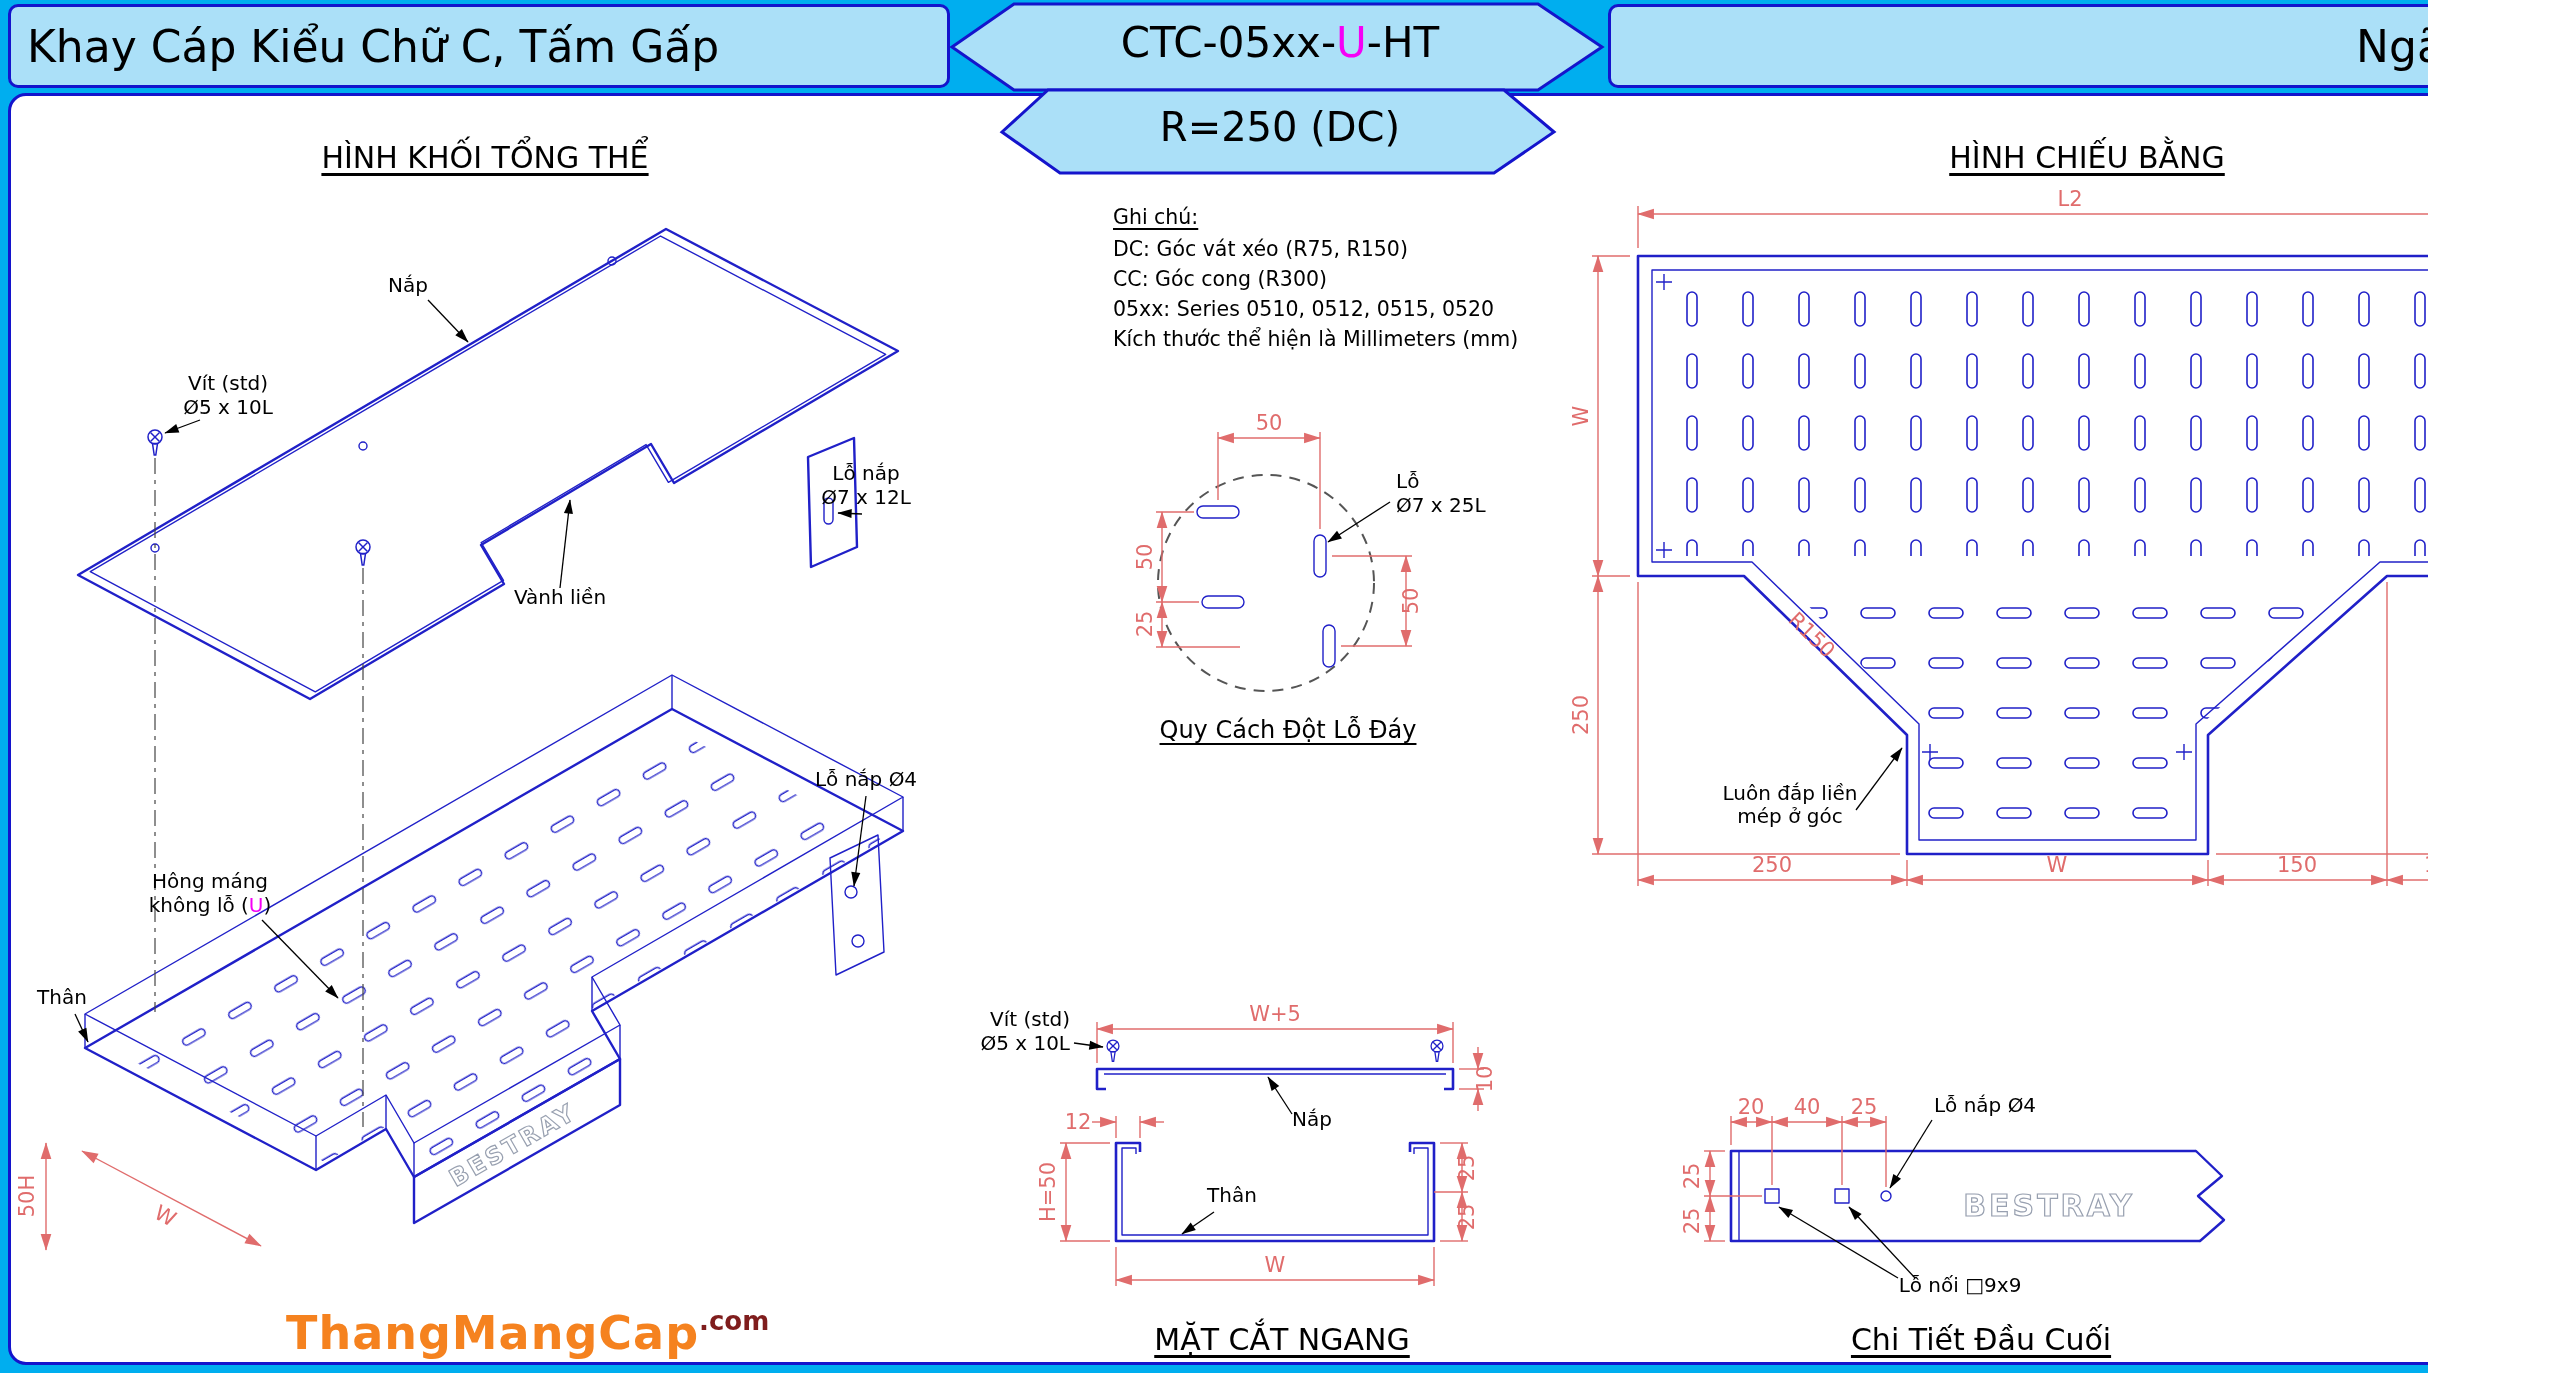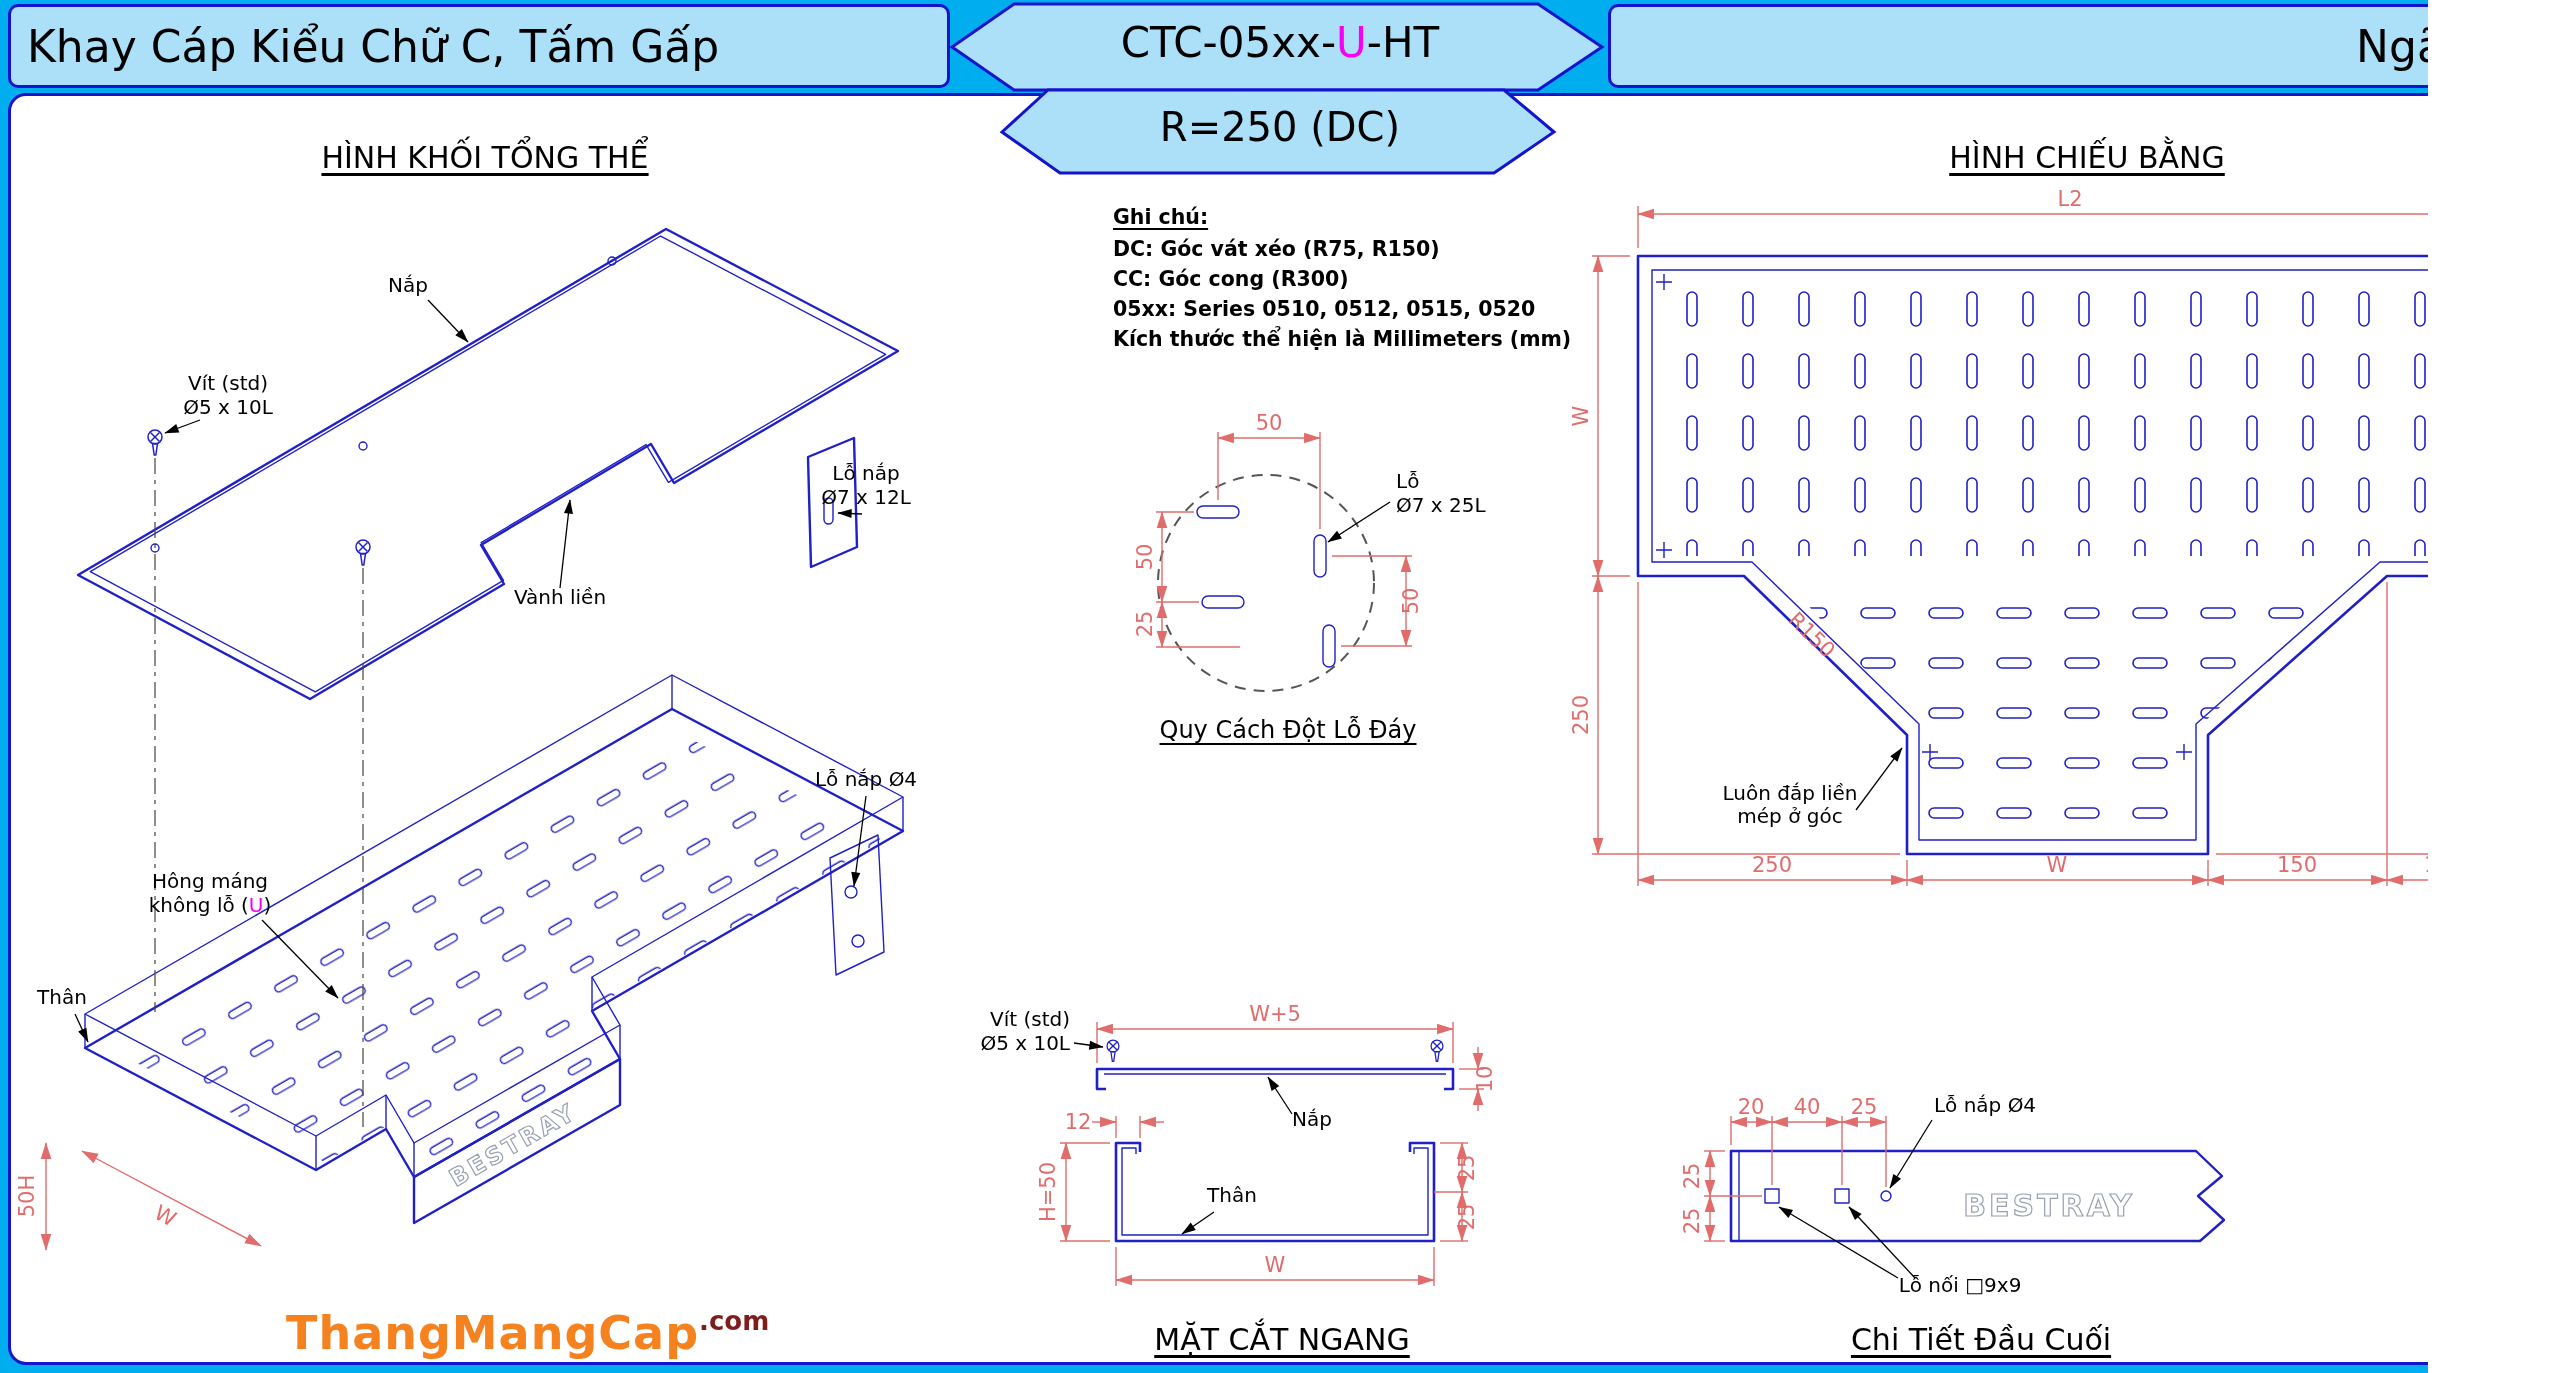--- a/index.html
+++ b/index.html
@@ -8,21 +8,21 @@
   .panel-left{left:8px;top:4px;width:942px;height:84px;padding-left:16px;font-size:44px;color:#000;}
   .panel-right{left:1608px;top:4px;width:944px;height:84px;justify-content:flex-end;padding-right:34px;font-size:44px;color:#000;}
   .hexwrap{position:absolute;left:948px;top:2px;width:664px;height:174px;z-index:5;}
   .hextext{position:absolute;left:948px;width:664px;text-align:center;color:#000;z-index:6;}
   .model-line{top:18px;font-size:42px;}
   .variant-line{top:104px;font-size:40px;}
   .mag{color:#F500F5;}
   .sheet{position:absolute;left:8px;top:93px;width:2544px;height:1272px;background:#FFFFFF;border:3px solid #1414CC;border-radius:18px;box-sizing:border-box;z-index:1;}
   .art{position:absolute;left:0;top:0;width:2560px;height:1373px;z-index:2;}
   .sec-title{position:absolute;width:330px;text-align:center;font-size:30px;color:#000;text-decoration:underline;text-underline-offset:5px;z-index:3;}
-  .notes{position:absolute;left:1113px;top:202px;font-size:20.5px;color:#000;line-height:30px;z-index:3;font-weight:bold;}
+  .notes{position:absolute;left:1113px;top:202px;font-size:20.5px;color:#000;line-height:30px;z-index:3;}
   .notes .nt{text-decoration:underline;text-underline-offset:4px;margin-bottom:2px;}
   .brandlogo{position:absolute;left:286px;top:1306px;display:flex;align-items:flex-start;z-index:3;}
   .brandlogo .bmain{color:#F5821F;font-size:46px;font-weight:bold;letter-spacing:1px;}
   .brandlogo .bsuf{color:#7f1d1d;font-size:26px;font-weight:bold;}
   
   .ln{stroke:#2020C8;fill:none;stroke-width:2.4;stroke-linejoin:round;stroke-linecap:round;}
   .lnb{stroke:#2020C8;fill:none;stroke-width:2.6;stroke-linejoin:round;}
   .ln2{stroke:#2020C8;fill:none;stroke-width:1.4;stroke-linejoin:round;}
   .dash{stroke:#444;fill:none;stroke-width:1.2;stroke-dasharray:16 6 4 6;}
   .dashc{stroke:#555;fill:none;stroke-width:2;stroke-dasharray:11 8;}

